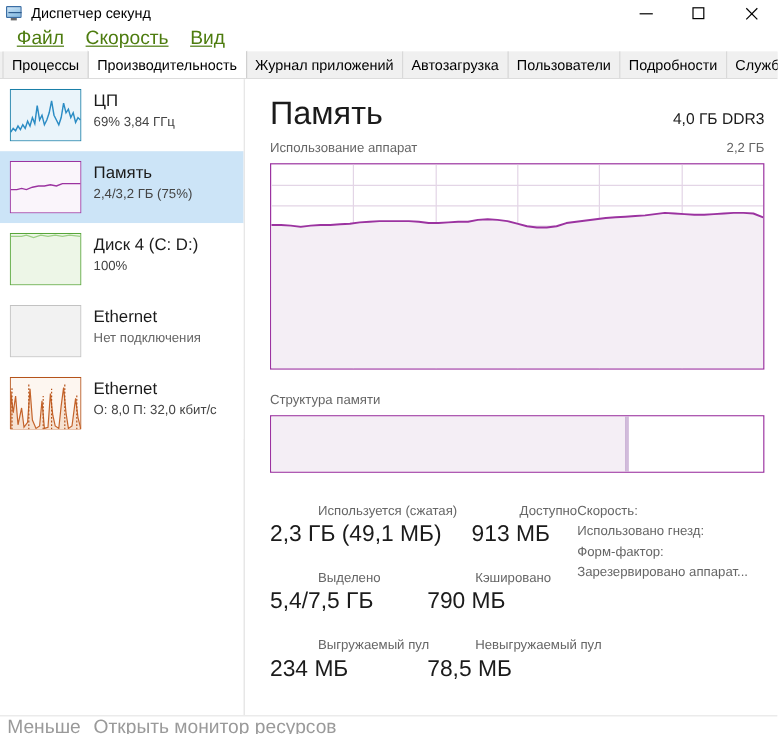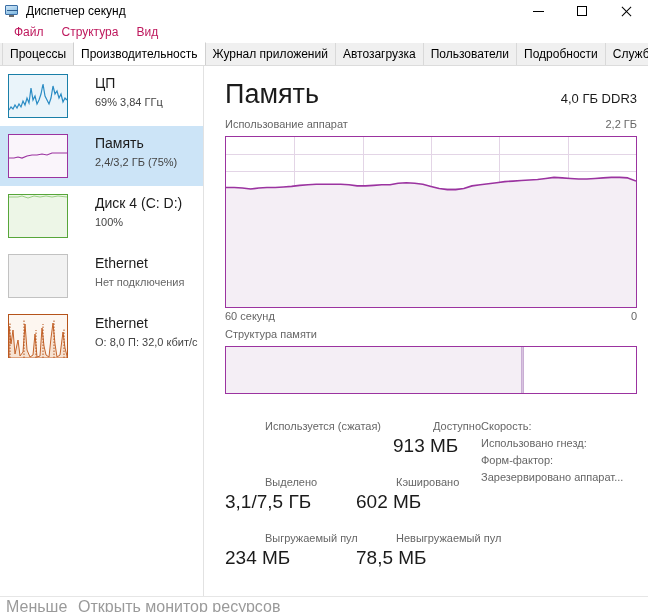--- a/index.html
+++ b/index.html
@@ -70,23 +70,24 @@
 
   
   .menubar {
     position: absolute; left: 0; top: 22px;
     width: 648px; height: 21px;
     background: #ffffff;
     display: flex; align-items: center;
     padding-left: 5px;
   }
   .menu-item {
-    font-size: 12px; color: #be185d;
+    font-size: 16px; color: #4d7c0f;
     padding: 0 9px; line-height: 21px;
     white-space: nowrap;
+    text-decoration: underline;
   }
 
   
   .tabstrip {
     position: absolute; left: 0; top: 43px;
     width: 648px; height: 23px;
     background: #f0f0f0;
     border-bottom: 1px solid #dcdcdc;
     display: flex; align-items: flex-end;
     padding-left: 2px;
@@ -128,21 +129,21 @@
     height: 60px; padding: 8px 0 0 8px;
     background: #ffffff;
   }
   .side-item.selected { background: #cce4f7; }
   .spark {
     width: 60px; height: 44px; flex: none;
     margin-right: 10px; position: relative;
     overflow: hidden;
   }
   .spark svg { display: block; width: 60px; height: 44px; }
-  .side-text { padding-top: 0px; overflow: hidden; margin-left: 17px; }
+  .side-text { padding-top: 0px; overflow: hidden; }
   .side-title {
     font-size: 14px; color: #1b1b1b;
     line-height: 19px; white-space: nowrap;
   }
   .side-sub {
     font-size: 11px; color: #444444;
     line-height: 16px; white-space: nowrap;
     margin-top: 1px;
   }
   .side-sub.dim { color: #666666; }
@@ -269,21 +270,21 @@
           <div class="wb-max"></div>
         </div>
       <div class="win-btn">
           <div class="wb-close"></div>
         </div>
     </div>
   </div>
 
   <div class="menubar">
     <div class="menu-item">Файл</div>
-    <div class="menu-item">Структура</div>
+    <div class="menu-item">Скорость</div>
     <div class="menu-item">Вид</div>
   </div>
 
   <div class="tabstrip">
     <div class="tab">Процессы</div>
     <div class="tab active">Производительность</div>
     <div class="tab">Журнал приложений</div>
     <div class="tab">Автозагрузка</div>
     <div class="tab">Пользователи</div>
     <div class="tab">Подробности</div>
@@ -396,54 +397,51 @@
               <line x1="0" y1="102.5" x2="410" y2="102.5" stroke="#e3d5e6" stroke-width="1"></line>
               <line x1="0" y1="119.5" x2="410" y2="119.5" stroke="#e3d5e6" stroke-width="1"></line>
               <line x1="0" y1="136.5" x2="410" y2="136.5" stroke="#e3d5e6" stroke-width="1"></line>
               <line x1="0" y1="153.5" x2="410" y2="153.5" stroke="#e3d5e6" stroke-width="1"></line>
             </g>
             <polygon points="0,170 0.00,50.47 8.20,50.47 16.40,51.00 24.60,52.06 32.80,51.00 41.00,50.47 49.20,50.47 57.40,49.94 65.60,49.41 73.80,48.34 82.00,47.81 90.20,47.28 98.40,47.28 106.60,47.28 114.80,47.28 123.00,47.81 131.20,48.88 139.40,48.88 147.60,48.34 155.80,47.81 164.00,47.81 172.20,46.22 180.40,45.69 188.60,46.22 196.80,47.28 205.00,49.41 213.20,51.53 221.40,52.59 229.60,52.59 237.80,51.53 246.00,48.88 254.20,47.81 262.40,46.75 270.60,45.69 278.80,44.63 287.00,44.09 295.20,43.56 303.40,43.03 311.60,42.50 319.80,41.44 328.00,40.38 336.20,40.91 344.40,41.44 352.60,41.97 360.80,41.97 369.00,41.44 377.20,40.91 385.40,40.38 393.60,40.38 401.80,40.91 410.00,44.09 410,170" fill="#f4eef5"></polygon>
             <polyline points="0.00,50.47 8.20,50.47 16.40,51.00 24.60,52.06 32.80,51.00 41.00,50.47 49.20,50.47 57.40,49.94 65.60,49.41 73.80,48.34 82.00,47.81 90.20,47.28 98.40,47.28 106.60,47.28 114.80,47.28 123.00,47.81 131.20,48.88 139.40,48.88 147.60,48.34 155.80,47.81 164.00,47.81 172.20,46.22 180.40,45.69 188.60,46.22 196.80,47.28 205.00,49.41 213.20,51.53 221.40,52.59 229.60,52.59 237.80,51.53 246.00,48.88 254.20,47.81 262.40,46.75 270.60,45.69 278.80,44.63 287.00,44.09 295.20,43.56 303.40,43.03 311.60,42.50 319.80,41.44 328.00,40.38 336.20,40.91 344.40,41.44 352.60,41.97 360.80,41.97 369.00,41.44 377.20,40.91 385.40,40.38 393.60,40.38 401.80,40.91 410.00,44.09" fill="none" stroke="#9b33a0" stroke-width="1.6" stroke-linejoin="round"></polyline>
           </svg>
       </div>
 
-      <div class="axis-row">
-        <span>60 секунд</span>
-        <span>0</span>
-      </div>
 
       <div class="cap-row" id="caption-comp">
         <span>Структура памяти</span>
       </div>
 
       <div class="compbar">
         <div class="comp-inuse" id="comp-inuse" style="width: 72%;"></div>
         <div class="comp-div"></div>
         <div class="comp-free"></div>
       </div>
 
       <div class="stats">
 
         <div class="stat-col" style="left:0; top:0;">
           <div class="stat-lbl">Используется (сжатая)</div>
+          <div class="stat-val">2,3 ГБ (49,1 МБ)</div>
         </div>
 
         <div class="stat-col" style="left:168px; top:0;">
           <div class="stat-lbl">Доступно</div>
           <div class="stat-val">913 МБ</div>
         </div>
 
         <div class="stat-col" style="left:0; top:56px;">
           <div class="stat-lbl">Выделено</div>
-          <div class="stat-val">3,1/7,5 ГБ</div>
+          <div class="stat-val">5,4/7,5 ГБ</div>
         </div>
 
         <div class="stat-col" style="left:131px; top:56px;">
           <div class="stat-lbl">Кэшировано</div>
-          <div class="stat-val">602 МБ</div>
+          <div class="stat-val">790 МБ</div>
         </div>
 
         <div class="stat-col" style="left:0; top:112px;">
           <div class="stat-lbl">Выгружаемый пул</div>
           <div class="stat-val">234 МБ</div>
         </div>
 
         <div class="stat-col" style="left:131px; top:112px;">
           <div class="stat-lbl">Невыгружаемый пул</div>
           <div class="stat-val">78,5 МБ</div>

